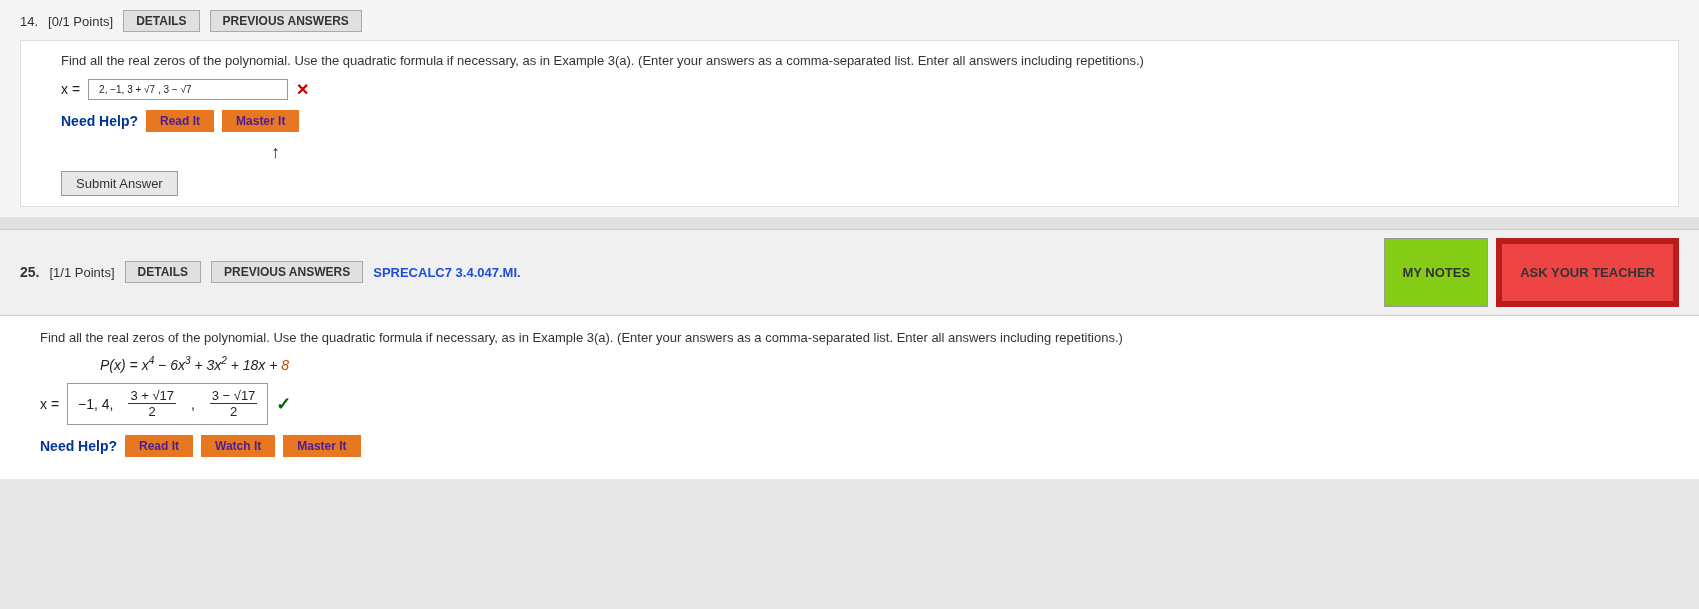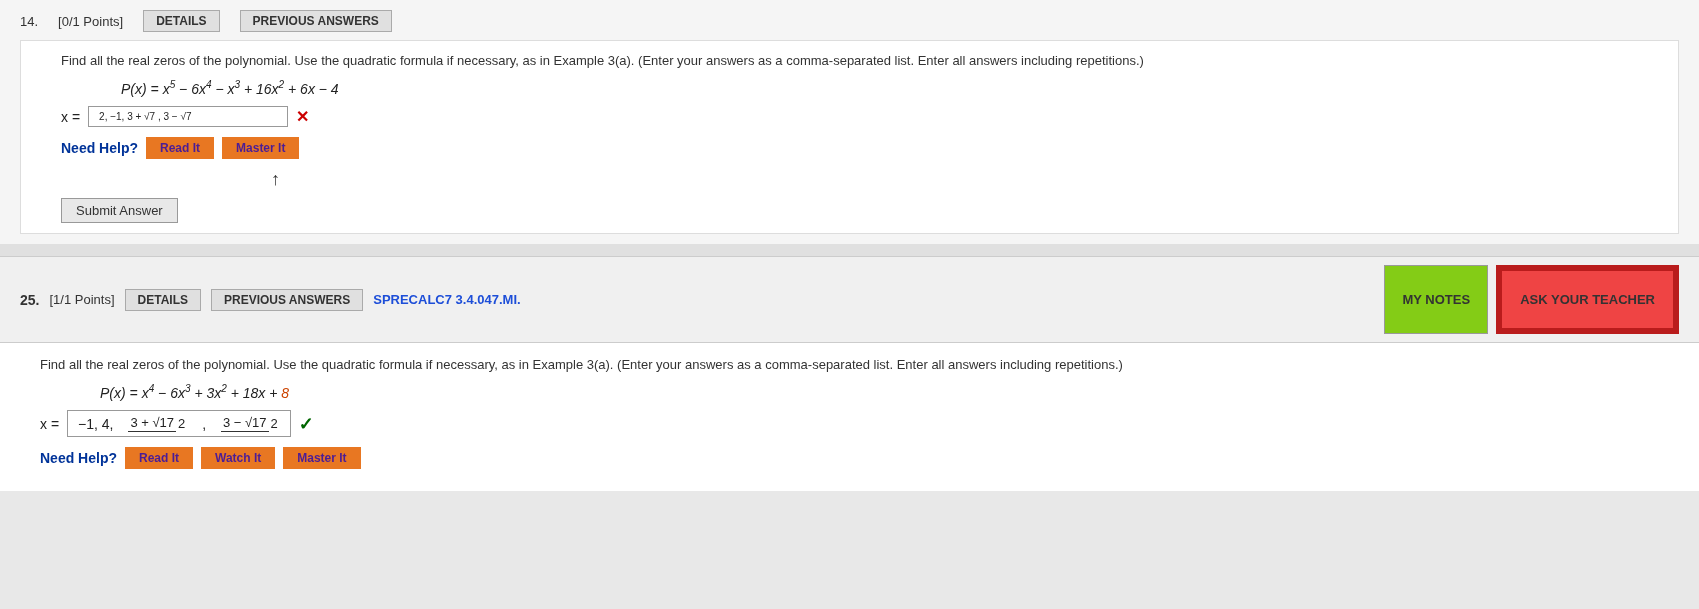--- a/index.html
+++ b/index.html
@@ -19,21 +19,21 @@
 
     
     .question-24-section {
       background: #f5f5f5;
       padding: 10px 20px 10px 20px;
     }
 
     .question-header-24 {
       display: flex;
       align-items: center;
-      gap: 20px;
+      gap: 10px;
       margin-bottom: 8px;
       font-size: 13px;
       color: #333;
     }
 
     .tab-btn {
       border: 1px solid #aaa;
       background: #e0e0e0;
       padding: 3px 12px;
       font-size: 12px;
@@ -176,20 +176,21 @@
       color: #333;
     }
 
     .question-25-body {
       background: #fff;
       padding: 12px 20px 12px 40px;
     }
 
     .fraction {
       display: inline-flex;
+      flex-direction: column;
       align-items: center;
       vertical-align: middle;
       font-size: 13px;
       line-height: 1.2;
     }
 
     .fraction .numerator {
       border-bottom: 1px solid #333;
       padding: 0 2px;
       text-align: center;
@@ -225,23 +226,20 @@
     <div class="question-header-24">
       <span>14.</span>
       <span>[0/1 Points]</span>
       <button class="tab-btn">DETAILS</button>
       <button class="tab-btn">PREVIOUS ANSWERS</button>
     </div>
 
     <div class="question-body">
       <p class="problem-text">Find all the real zeros of the polynomial. Use the quadratic formula if necessary, as in Example 3(a). (Enter your answers as a comma-separated list. Enter all answers including repetitions.)</p>
 
-      <div class="math-equation">
-        <i>P</i>(<i>x</i>) = <i>x</i><sup>5</sup> − 6<i>x</i><sup>4</sup> − <i>x</i><sup>3</sup> + 16<i>x</i><sup>2</sup> + 6<i>x</i> − 4
-      </div>
 
       <div class="answer-row">
         <span>x =</span>
         <div class="answer-box">
           2, −1, 3 + √7 , 3 − √7
         </div>
         <span class="x-mark">✕</span>
       </div>
 
       <div class="need-help-row">

